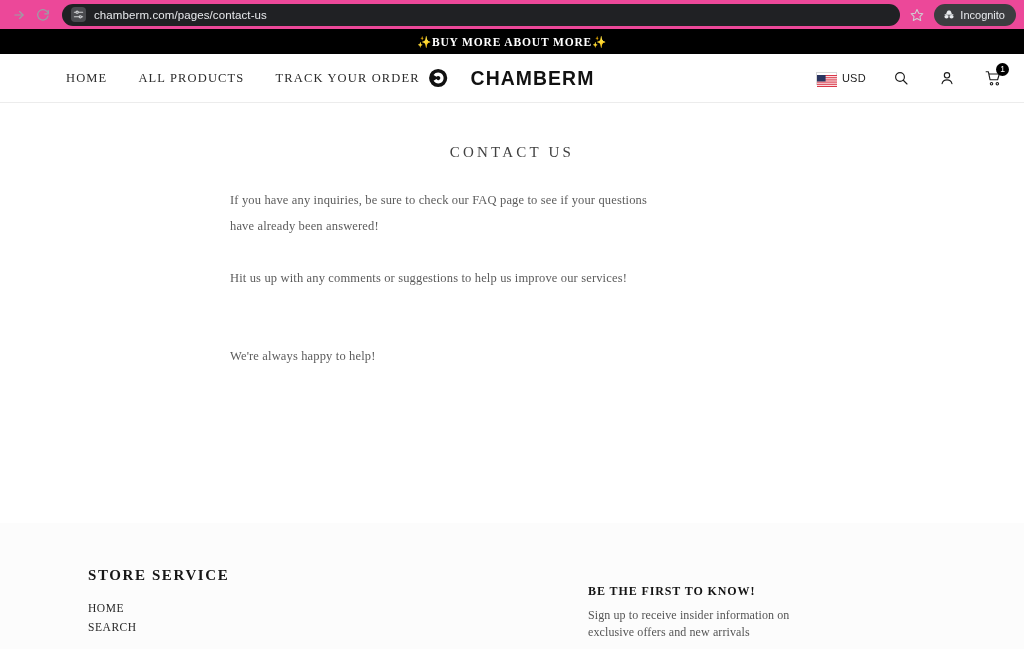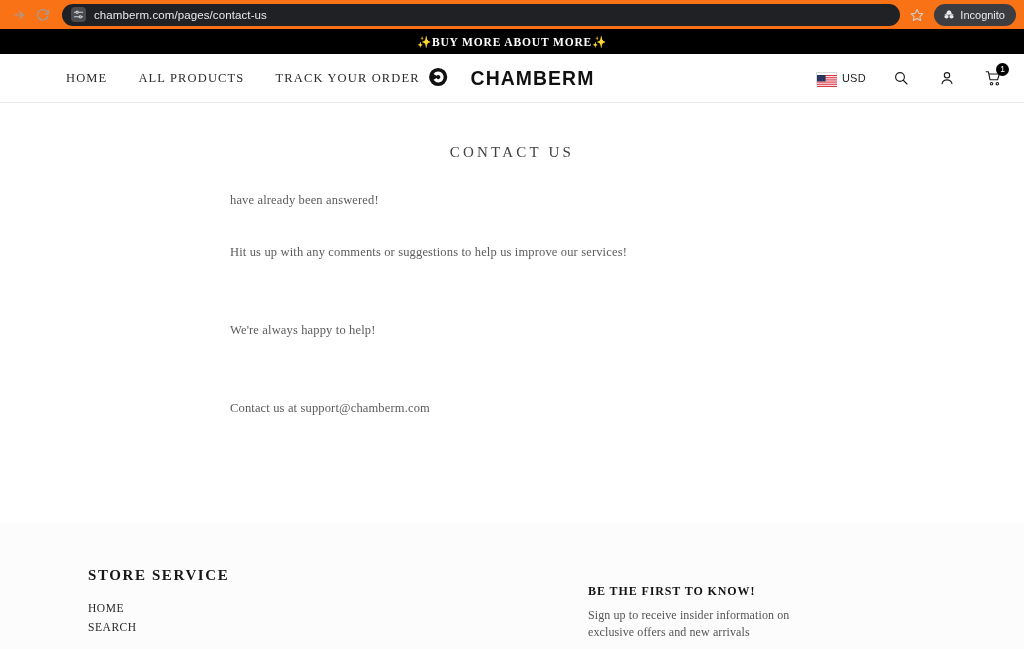--- a/index.html
+++ b/index.html
@@ -11,21 +11,21 @@
     height: 649px;
     overflow: hidden;
     background: #ffffff;
     font-family: "Liberation Serif", serif;
     -webkit-font-smoothing: antialiased;
   }
 
   
   .browser-bar {
     height: 29px;
-    background: #f97316;
+    background: #ec4899;
     display: flex;
     align-items: center;
     padding: 0 8px;
     box-sizing: border-box;
     font-family: "Liberation Sans", sans-serif;
   }
   .nav-btn {
     width: 22px;
     height: 22px;
     flex: 0 0 auto;
@@ -133,20 +133,21 @@
     font-size: 12.5px;
     letter-spacing: 1.15px;
     white-space: nowrap;
   }
   .logo-wrap {
     position: absolute;
     left: 50%;
     top: 50%;
     transform: translate(-50%, -50%);
     display: flex;
+    align-items: center;
     gap: 20px;
   }
   .logo-mark {
     width: 21px;
     height: 21px;
     flex: 0 0 auto;
   }
   .logo-text {
     font-family: "Liberation Sans", sans-serif;
     font-weight: bold;
@@ -411,29 +412,29 @@
           <circle cx="17.4" cy="19.4" r="1.7"></circle>
         </svg>
       <span class="cart-badge">1</span>
     </div>
   </div>
 </div>
 
 <div class="main">
   <h1 class="page-title">CONTACT US</h1>
   <div class="content-body">
+    <p>If you have any inquiries, be sure to check our FAQ page to see if your questions</p>
     <p>have already been answered!</p>
     <div class="spacer-line"></div>
     <p>Hit us up with any comments or suggestions to help us improve our services!</p>
     <div class="spacer-line"></div>
     <div class="spacer-line"></div>
     <p>We're always happy to help!</p>
     <div class="spacer-line"></div>
     <div class="spacer-line"></div>
-    <p>Contact us at support@chamberm.com</p>
   </div>
 </div>
 
 <div class="footer">
   <div class="footer-col-left">
     <div class="footer-heading">STORE SERVICE</div>
     <div class="footer-links">
       <a href="#">HOME</a>
       <a href="#">SEARCH</a>
 

